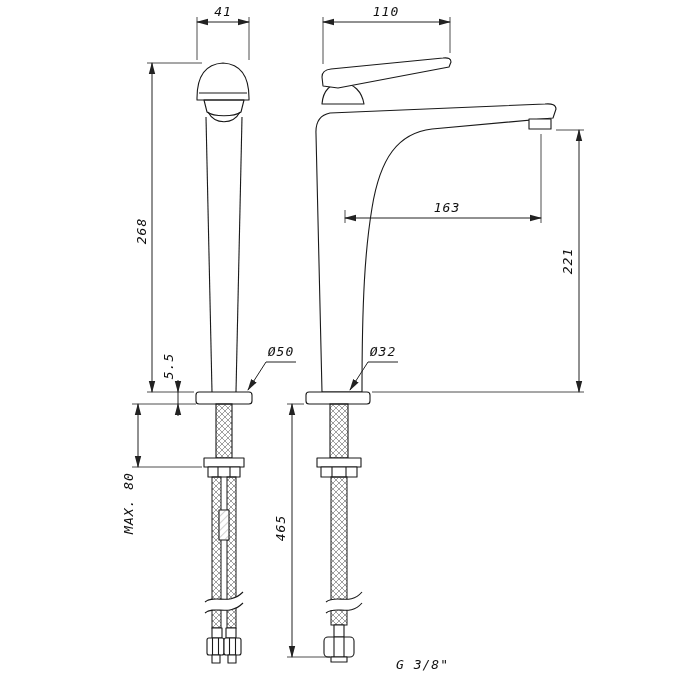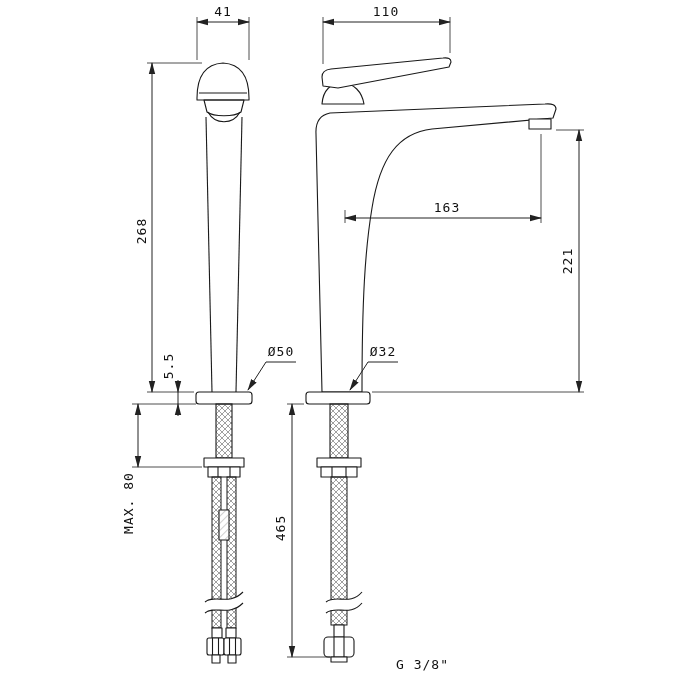--- a/index.html
+++ b/index.html
@@ -1,16 +1,16 @@
 <!DOCTYPE html>
 <html><head>
 <meta charset="utf-8">
 <style>
   html,body{margin:0;padding:0;background:#ffffff;}
-  .stage{position:relative;width:700px;height:700px;background:#ffffff;overflow:hidden;}
+  .stage{position:relative;width:700px;height:700px;background:#ffffff;overflow:hidden;font-style:italic;}
   svg{display:block;}
   .outline{fill:none;stroke:#1a1a1a;stroke-width:1.1;stroke-linejoin:round;}
   .solid{fill:#ffffff;stroke:#1a1a1a;stroke-width:1.1;stroke-linejoin:round;}
   .dim{fill:none;stroke:#222222;stroke-width:1;}
   .ext{fill:none;stroke:#222222;stroke-width:0.8;}
   .lbl{font-family:"DejaVu Sans Mono","Liberation Mono",monospace;font-size:13px;fill:#111111;letter-spacing:1px;}
 </style>
 </head>
 <body>
 

